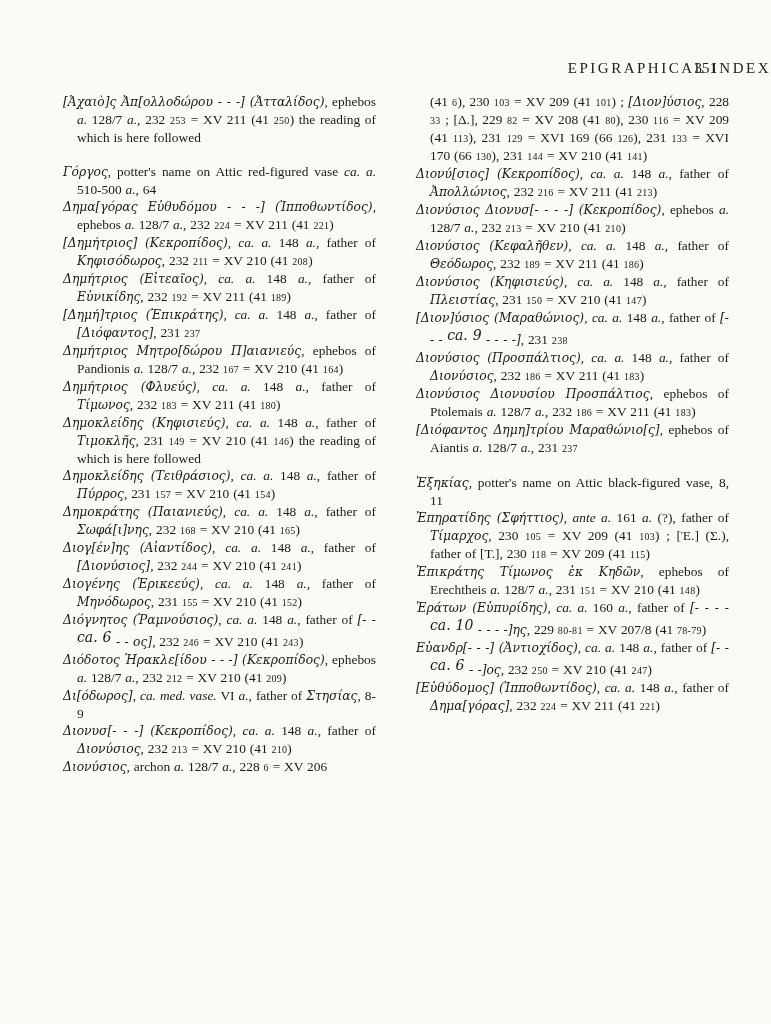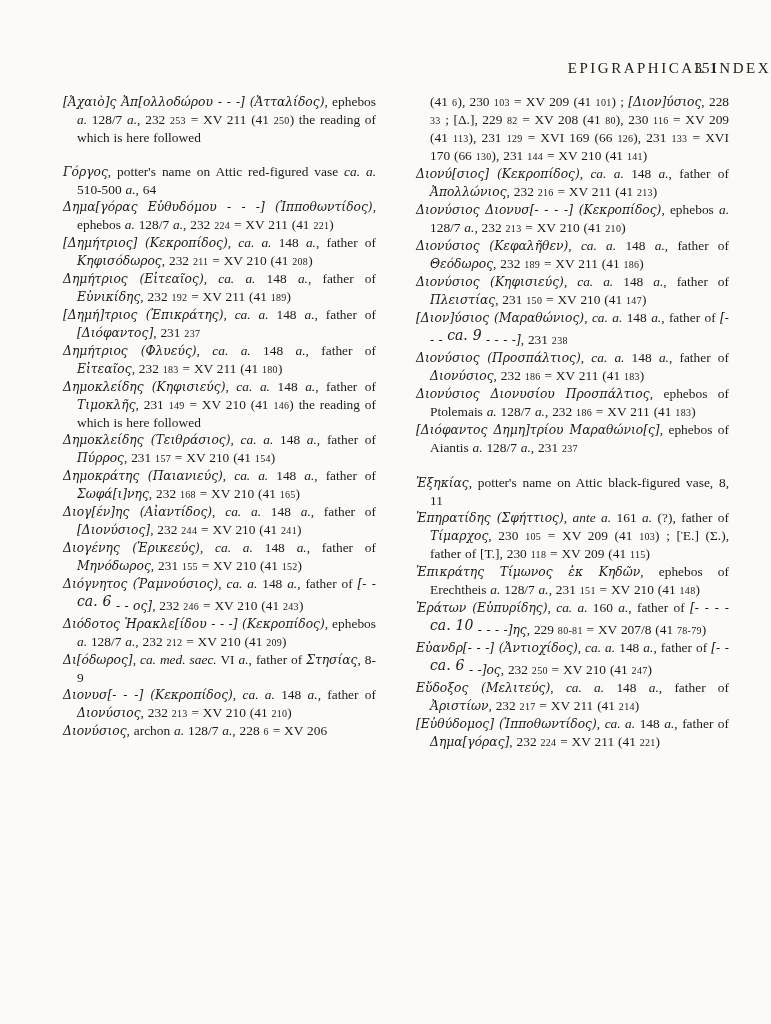--- a/index.html
+++ b/index.html
@@ -83,44 +83,44 @@
     <div class="page-number">351</div>
   </div>
   <div class="columns">
     <div class="col">
         <p class="entry"><span class="gk">[Ἀχαιὸ]ς Ἀπ[ολλοδώρου - - -] (Ἀτταλίδος)</span><span class="rm">, ephebos </span><span class="it">a.</span><span class="rm"> 128/7 </span><span class="it">a.</span><span class="rm">, 232 </span><span class="num">253</span><span class="rm"> = XV 211 (41 </span><span class="num">250</span><span class="rm">) the reading of which is here followed</span></p>
         <p class="entry gap"><span class="gk">Γόργος</span><span class="rm">, potter's name on Attic red-figured vase </span><span class="it">ca. a.</span><span class="rm"> 510-500 </span><span class="it">a.</span><span class="rm">, 64</span></p>
         <p class="entry"><span class="gk">Δημα[γόρας Εὐθυδόμου - - -] (Ἱπποθωντίδος)</span><span class="rm">, ephebos </span><span class="it">a.</span><span class="rm"> 128/7 </span><span class="it">a.</span><span class="rm">, 232 </span><span class="num">224</span><span class="rm"> = XV 211 (41 </span><span class="num">221</span><span class="rm">)</span></p>
         <p class="entry"><span class="gk">[Δημήτριος] (Κεκροπίδος)</span><span class="rm">, </span><span class="it">ca. a.</span><span class="rm"> 148 </span><span class="it">a.</span><span class="rm">, father of </span><span class="gk">Κηφισόδωρος</span><span class="rm">, 232 </span><span class="num">211</span><span class="rm"> = XV 210 (41 </span><span class="num">208</span><span class="rm">)</span></p>
         <p class="entry"><span class="gk">Δημήτριος (Εἰτεαῖος)</span><span class="rm">, </span><span class="it">ca. a.</span><span class="rm"> 148 </span><span class="it">a.</span><span class="rm">, father of </span><span class="gk">Εὐνικίδης</span><span class="rm">, 232 </span><span class="num">192</span><span class="rm"> = XV 211 (41 </span><span class="num">189</span><span class="rm">)</span></p>
         <p class="entry"><span class="gk">[Δημή]τριος (Ἐπικράτης)</span><span class="rm">, </span><span class="it">ca. a.</span><span class="rm"> 148 </span><span class="it">a.</span><span class="rm">, father of </span><span class="gk">[Διόφαντος]</span><span class="rm">, 231 </span><span class="num">237</span></p>
-        <p class="entry"><span class="gk">Δημήτριος (Φλυεύς)</span><span class="rm">, </span><span class="it">ca. a.</span><span class="rm"> 148 </span><span class="it">a.</span><span class="rm">, father of </span><span class="gk">Εἰτεαῖος</span><span class="rm">, 232 </span><span class="num">183</span><span class="rm"> = XV 211 (41 </span><span class="num">180</span><span class="rm">)</span></p>
+        <p class="entry"><span class="gk">Δημήτριος Μητρο[δώρου Π]αιανιεύς</span><span class="rm">, ephebos of Pandionis </span><span class="it">a.</span><span class="rm"> 128/7 </span><span class="it">a.</span><span class="rm">, 232 </span><span class="num">167</span><span class="rm"> = XV 210 (41 </span><span class="num">164</span><span class="rm">)</span></p>
+        <p class="entry"><span class="gk">Δημήτριος (Φλυεύς)</span><span class="rm">, </span><span class="it">ca. a.</span><span class="rm"> 148 </span><span class="it">a.</span><span class="rm">, father of </span><span class="gk">Τίμωνος</span><span class="rm">, 232 </span><span class="num">183</span><span class="rm"> = XV 211 (41 </span><span class="num">180</span><span class="rm">)</span></p>
         <p class="entry"><span class="gk">Δημοκλείδης (Κηφισιεύς)</span><span class="rm">, </span><span class="it">ca. a.</span><span class="rm"> 148 </span><span class="it">a.</span><span class="rm">, father of </span><span class="gk">Τιμοκλῆς</span><span class="rm">, 231 </span><span class="num">149</span><span class="rm"> = XV 210 (41 </span><span class="num">146</span><span class="rm">) the reading of which is here followed</span></p>
         <p class="entry"><span class="gk">Δημοκλείδης (Τειθράσιος)</span><span class="rm">, </span><span class="it">ca. a.</span><span class="rm"> 148 </span><span class="it">a.</span><span class="rm">, father of </span><span class="gk">Πύρρος</span><span class="rm">, 231 </span><span class="num">157</span><span class="rm"> = XV 210 (41 </span><span class="num">154</span><span class="rm">)</span></p>
         <p class="entry"><span class="gk">Δημοκράτης (Παιανιεύς)</span><span class="rm">, </span><span class="it">ca. a.</span><span class="rm"> 148 </span><span class="it">a.</span><span class="rm">, father of </span><span class="gk">Σωφά[ι]νης</span><span class="rm">, 232 </span><span class="num">168</span><span class="rm"> = XV 210 (41 </span><span class="num">165</span><span class="rm">)</span></p>
         <p class="entry"><span class="gk">Διογ[έν]ης (Αἰαντίδος)</span><span class="rm">, </span><span class="it">ca. a.</span><span class="rm"> 148 </span><span class="it">a.</span><span class="rm">, father of </span><span class="gk">[Διονύσιος]</span><span class="rm">, 232 </span><span class="num">244</span><span class="rm"> = XV 210 (41 </span><span class="num">241</span><span class="rm">)</span></p>
         <p class="entry"><span class="gk">Διογένης (Ἐρικεεύς)</span><span class="rm">, </span><span class="it">ca. a.</span><span class="rm"> 148 </span><span class="it">a.</span><span class="rm">, father of </span><span class="gk">Μηνόδωρος</span><span class="rm">, 231 </span><span class="num">155</span><span class="rm"> = XV 210 (41 </span><span class="num">152</span><span class="rm">)</span></p>
         <p class="entry"><span class="gk">Διόγνητος (Ῥαμνούσιος)</span><span class="rm">, </span><span class="it">ca. a.</span><span class="rm"> 148 </span><span class="it">a.</span><span class="rm">, father of </span><span class="gk">[- - </span><span class="sup">ca. 6</span><span class="gk"> - - ος]</span><span class="rm">, 232 </span><span class="num">246</span><span class="rm"> = XV 210 (41 </span><span class="num">243</span><span class="rm">)</span></p>
         <p class="entry"><span class="gk">Διόδοτος Ἡρακλε[ίδου - - -] (Κεκροπίδος)</span><span class="rm">, ephebos </span><span class="it">a.</span><span class="rm"> 128/7 </span><span class="it">a.</span><span class="rm">, 232 </span><span class="num">212</span><span class="rm"> = XV 210 (41 </span><span class="num">209</span><span class="rm">)</span></p>
-        <p class="entry"><span class="gk">Δι[όδωρος]</span><span class="rm">, </span><span class="it">ca. med. saec.</span><span class="rm"> VI </span><span class="it">a.</span><span class="rm">, father of </span><span class="gk">Στησίας</span><span class="rm">, 8-9</span></p>
+        <p class="entry"><span class="gk">Δι[όδωρος]</span><span class="rm">, </span><span class="it">ca. med. vase.</span><span class="rm"> VI </span><span class="it">a.</span><span class="rm">, father of </span><span class="gk">Στησίας</span><span class="rm">, 8-9</span></p>
         <p class="entry"><span class="gk">Διονυσ[- - -] (Κεκροπίδος)</span><span class="rm">, </span><span class="it">ca. a.</span><span class="rm"> 148 </span><span class="it">a.</span><span class="rm">, father of </span><span class="gk">Διονύσιος</span><span class="rm">, 232 </span><span class="num">213</span><span class="rm"> = XV 210 (41 </span><span class="num">210</span><span class="rm">)</span></p>
         <p class="entry"><span class="gk">Διονύσιος</span><span class="rm">, archon </span><span class="it">a.</span><span class="rm"> 128/7 </span><span class="it">a.</span><span class="rm">, 228 </span><span class="num">6</span><span class="rm"> = XV 206</span></p>
       </div>
     <div class="col">
         <p class="entry cont"><span class="rm">(41 </span><span class="num">6</span><span class="rm">), 230 </span><span class="num">103</span><span class="rm"> = XV 209 (41 </span><span class="num">101</span><span class="rm">) ; </span><span class="gk">[Διον]ύσιος</span><span class="rm">, 228 </span><span class="num">33</span><span class="rm"> ; [Δ.], 229 </span><span class="num">82</span><span class="rm"> = XV 208 (41 </span><span class="num">80</span><span class="rm">), 230 </span><span class="num">116</span><span class="rm"> = XV 209 (41 </span><span class="num">113</span><span class="rm">), 231 </span><span class="num">129</span><span class="rm"> = XVI 169 (66 </span><span class="num">126</span><span class="rm">), 231 </span><span class="num">133</span><span class="rm"> = XVI 170 (66 </span><span class="num">130</span><span class="rm">), 231 </span><span class="num">144</span><span class="rm"> = XV 210 (41 </span><span class="num">141</span><span class="rm">)</span></p>
         <p class="entry"><span class="gk">Διονύ[σιος] (Κεκροπίδος)</span><span class="rm">, </span><span class="it">ca. a.</span><span class="rm"> 148 </span><span class="it">a.</span><span class="rm">, father of </span><span class="gk">Ἀπολλώνιος</span><span class="rm">, 232 </span><span class="num">216</span><span class="rm"> = XV 211 (41 </span><span class="num">213</span><span class="rm">)</span></p>
         <p class="entry"><span class="gk">Διονύσιος Διονυσ[- - - -] (Κεκροπίδος)</span><span class="rm">, ephebos </span><span class="it">a.</span><span class="rm"> 128/7 </span><span class="it">a.</span><span class="rm">, 232 </span><span class="num">213</span><span class="rm"> = XV 210 (41 </span><span class="num">210</span><span class="rm">)</span></p>
         <p class="entry"><span class="gk">Διονύσιος (Κεφαλῆθεν)</span><span class="rm">, </span><span class="it">ca. a.</span><span class="rm"> 148 </span><span class="it">a.</span><span class="rm">, father of </span><span class="gk">Θεόδωρος</span><span class="rm">, 232 </span><span class="num">189</span><span class="rm"> = XV 211 (41 </span><span class="num">186</span><span class="rm">)</span></p>
         <p class="entry"><span class="gk">Διονύσιος (Κηφισιεύς)</span><span class="rm">, </span><span class="it">ca. a.</span><span class="rm"> 148 </span><span class="it">a.</span><span class="rm">, father of </span><span class="gk">Πλειστίας</span><span class="rm">, 231 </span><span class="num">150</span><span class="rm"> = XV 210 (41 </span><span class="num">147</span><span class="rm">)</span></p>
         <p class="entry"><span class="gk">[Διον]ύσιος (Μαραθώνιος)</span><span class="rm">, </span><span class="it">ca. a.</span><span class="rm"> 148 </span><span class="it">a.</span><span class="rm">, father of </span><span class="gk">[- - - </span><span class="sup">ca. 9</span><span class="gk"> - - - -]</span><span class="rm">, 231 </span><span class="num">238</span></p>
         <p class="entry"><span class="gk">Διονύσιος (Προσπάλτιος)</span><span class="rm">, </span><span class="it">ca. a.</span><span class="rm"> 148 </span><span class="it">a.</span><span class="rm">, father of </span><span class="gk">Διονύσιος</span><span class="rm">, 232 </span><span class="num">186</span><span class="rm"> = XV 211 (41 </span><span class="num">183</span><span class="rm">)</span></p>
         <p class="entry"><span class="gk">Διονύσιος Διονυσίου Προσπάλτιος</span><span class="rm">, ephebos of Ptolemais </span><span class="it">a.</span><span class="rm"> 128/7 </span><span class="it">a.</span><span class="rm">, 232 </span><span class="num">186</span><span class="rm"> = XV 211 (41 </span><span class="num">183</span><span class="rm">)</span></p>
         <p class="entry"><span class="gk">[Διόφαντος Δημη]τρίου Μαραθώνιο[ς]</span><span class="rm">, ephebos of Aiantis </span><span class="it">a.</span><span class="rm"> 128/7 </span><span class="it">a.</span><span class="rm">, 231 </span><span class="num">237</span></p>
         <p class="entry gap"><span class="gk">Ἐξηκίας</span><span class="rm">, potter's name on Attic black-figured vase, 8, 11</span></p>
         <p class="entry"><span class="gk">Ἐπηρατίδης (Σφήττιος)</span><span class="rm">, </span><span class="it">ante a.</span><span class="rm"> 161 </span><span class="it">a.</span><span class="rm"> (?), father of </span><span class="gk">Τίμαρχος</span><span class="rm">, 230 </span><span class="num">105</span><span class="rm"> = XV 209 (41 </span><span class="num">103</span><span class="rm">) ; [Ἐ.] (Σ.), father of [Τ.], 230 </span><span class="num">118</span><span class="rm"> = XV 209 (41 </span><span class="num">115</span><span class="rm">)</span></p>
         <p class="entry"><span class="gk">Ἐπικράτης Τίμωνος ἐκ Κηδῶν</span><span class="rm">, ephebos of Erechtheis </span><span class="it">a.</span><span class="rm"> 128/7 </span><span class="it">a.</span><span class="rm">, 231 </span><span class="num">151</span><span class="rm"> = XV 210 (41 </span><span class="num">148</span><span class="rm">)</span></p>
         <p class="entry"><span class="gk">Ἐράτων (Εὐπυρίδης)</span><span class="rm">, </span><span class="it">ca. a.</span><span class="rm"> 160 </span><span class="it">a.</span><span class="rm">, father of </span><span class="gk">[- - - - </span><span class="sup">ca. 10</span><span class="gk"> - - - -]ης</span><span class="rm">, 229 </span><span class="num">80-81</span><span class="rm"> = XV 207/8 (41 </span><span class="num">78-79</span><span class="rm">)</span></p>
         <p class="entry"><span class="gk">Εὐανδρ[- - -] (Ἀντιοχίδος)</span><span class="rm">, </span><span class="it">ca. a.</span><span class="rm"> 148 </span><span class="it">a.</span><span class="rm">, father of </span><span class="gk">[- - </span><span class="sup">ca. 6</span><span class="gk"> - -]ος</span><span class="rm">, 232 </span><span class="num">250</span><span class="rm"> = XV 210 (41 </span><span class="num">247</span><span class="rm">)</span></p>
-        <p class="entry"><span class="gk">Εὔδοξος (Μελιτεύς)</span><span class="rm">, </span><span class="it">ca. a.</span><span class="rm"> 148 </span><span class="it">a.</span><span class="rm">, father of </span><span class="gk">Ἀριστίων</span><span class="rm">, 232 </span><span class="num">217</span><span class="rm"> = XV 211 (41 </span><span class="num">214</span><span class="rm">)</span></p>
         <p class="entry"><span class="gk">[Εὐθύδομος] (Ἱπποθωντίδος)</span><span class="rm">, </span><span class="it">ca. a.</span><span class="rm"> 148 </span><span class="it">a.</span><span class="rm">, father of </span><span class="gk">Δημα[γόρας]</span><span class="rm">, 232 </span><span class="num">224</span><span class="rm"> = XV 211 (41 </span><span class="num">221</span><span class="rm">)</span></p>
       </div>
   </div>
 </div>
 
 </body></html>

